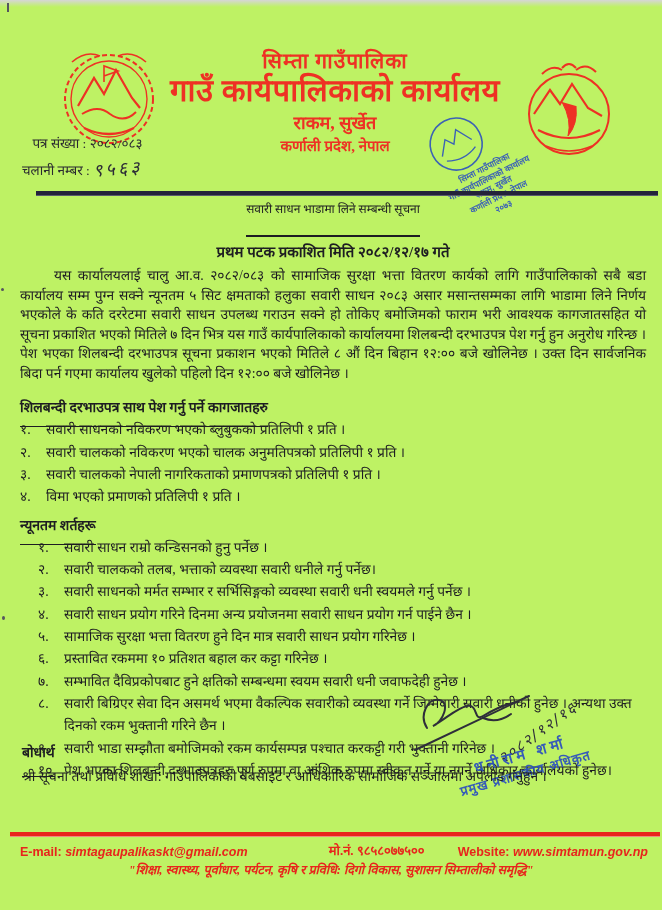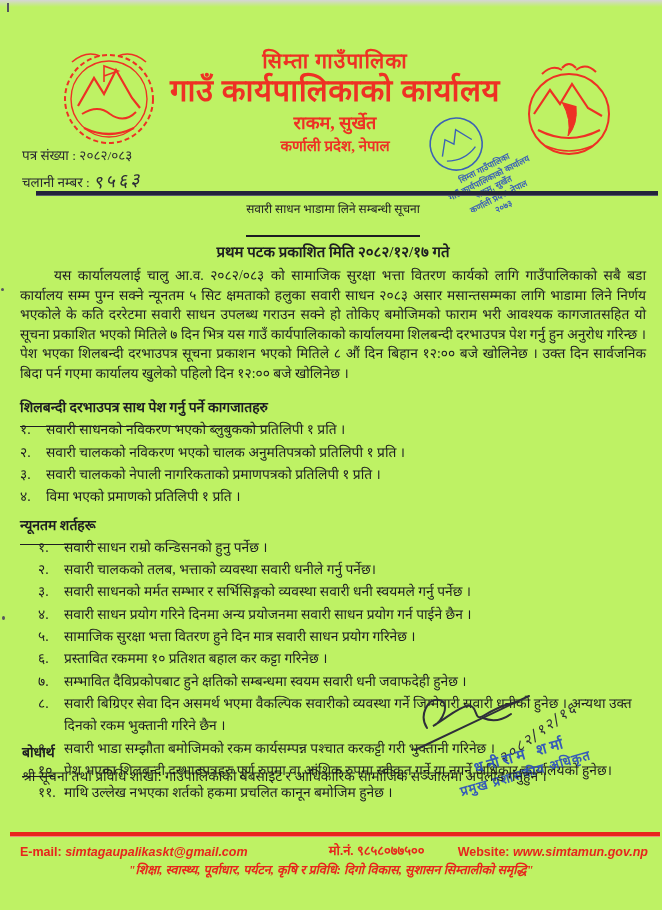--- a/index.html
+++ b/index.html
@@ -17,21 +17,21 @@
   
   .letterhead{position:absolute;top:0;left:0;right:0;height:198px;}
   .emblem{position:absolute;}
   .emblem-left{left:58px;top:44px;}
   .emblem-right{left:522px;top:58px;}
   .lh-text{position:absolute;left:140px;width:390px;top:46px;text-align:center;color:#ee3124;}
   .lh-muni{font-size:21px;font-weight:bold;letter-spacing:1px;}
   .lh-office{font-size:31px;font-weight:bold;line-height:1.12;letter-spacing:.5px;}
   .lh-addr{font-size:18px;font-weight:bold;margin-top:1px;}
   .lh-prov{font-size:15px;font-weight:bold;margin-top:1px;}
-  .refs{position:absolute;left:22px;top:146px;font-size:13.5px;color:#2a2a30;line-height:1.55;}
+  .refs{position:absolute;left:22px;top:134px;font-size:13.5px;color:#2a2a30;line-height:1.55;text-align:right;}
   .refs .row{white-space:nowrap;}
   .handwritten{font-family:"DejaVu Sans",sans-serif;font-style:italic;font-size:18px;
     letter-spacing:3px;display:inline-block;transform:rotate(-4deg);color:#2c2c36;}
   .head-rule{position:absolute;left:36px;right:4px;top:191px;height:4px;
     background:#23233a;border-bottom:1px solid #5a5a6e;}
 
   
   .round-stamp{position:absolute;left:420px;top:106px;width:120px;height:108px;
     transform:rotate(-27deg);color:#2b4fc0;opacity:.88;pointer-events:none;}
   .round-stamp .ring{display:block;margin:0 0 0 14px;}
@@ -222,24 +222,20 @@
           <span class="li-text">सवारी बिग्रिएर सेवा दिन असमर्थ भएमा वैकल्पिक सवारीको व्यवस्था गर्ने जिम्मेवारी सवारी धनीको हुनेछ ।  अन्यथा उक्त दिनको रकम भुक्तानी गरिने छैन ।</span>
         </li>
       <li>
           <span class="li-num">९.</span>
           <span class="li-text">सवारी भाडा सम्झौता बमोजिमको रकम कार्यसम्पन्न पश्चात करकट्टी गरी भुक्तानी गरिनेछ ।</span>
         </li>
       <li>
           <span class="li-num">१०.</span>
           <span class="li-text">पेश भएका शिलबन्दी दरभाउपत्रहरु पूर्ण रुपमा वा आंशिक रुपमा स्वीकृत गर्ने या नगर्ने अधिकार कार्यालयको हुनेछ।</span>
         </li>
-      <li>
-          <span class="li-num">११.</span>
-          <span class="li-text">माथि उल्लेख नभएका शर्तको हकमा प्रचलित कानून बमोजिम हुनेछ ।</span>
-        </li>
     </ul>
   </div>
 
   <div class="signature">
     <svg class="sig-svg" width="130" height="70" viewBox="0 0 130 70">
       <g fill="none" stroke="#2e2e3a" stroke-width="2" stroke-linecap="round">
         <path d="M14 40 C6 28 14 10 26 12 C38 14 30 34 20 38 C34 30 44 20 54 18 C66 16 60 34 70 28 C80 22 92 16 104 14"></path>
         <path d="M2 62 L116 8"></path>
         <path d="M70 30 Q84 36 98 26"></path>
       </g>

